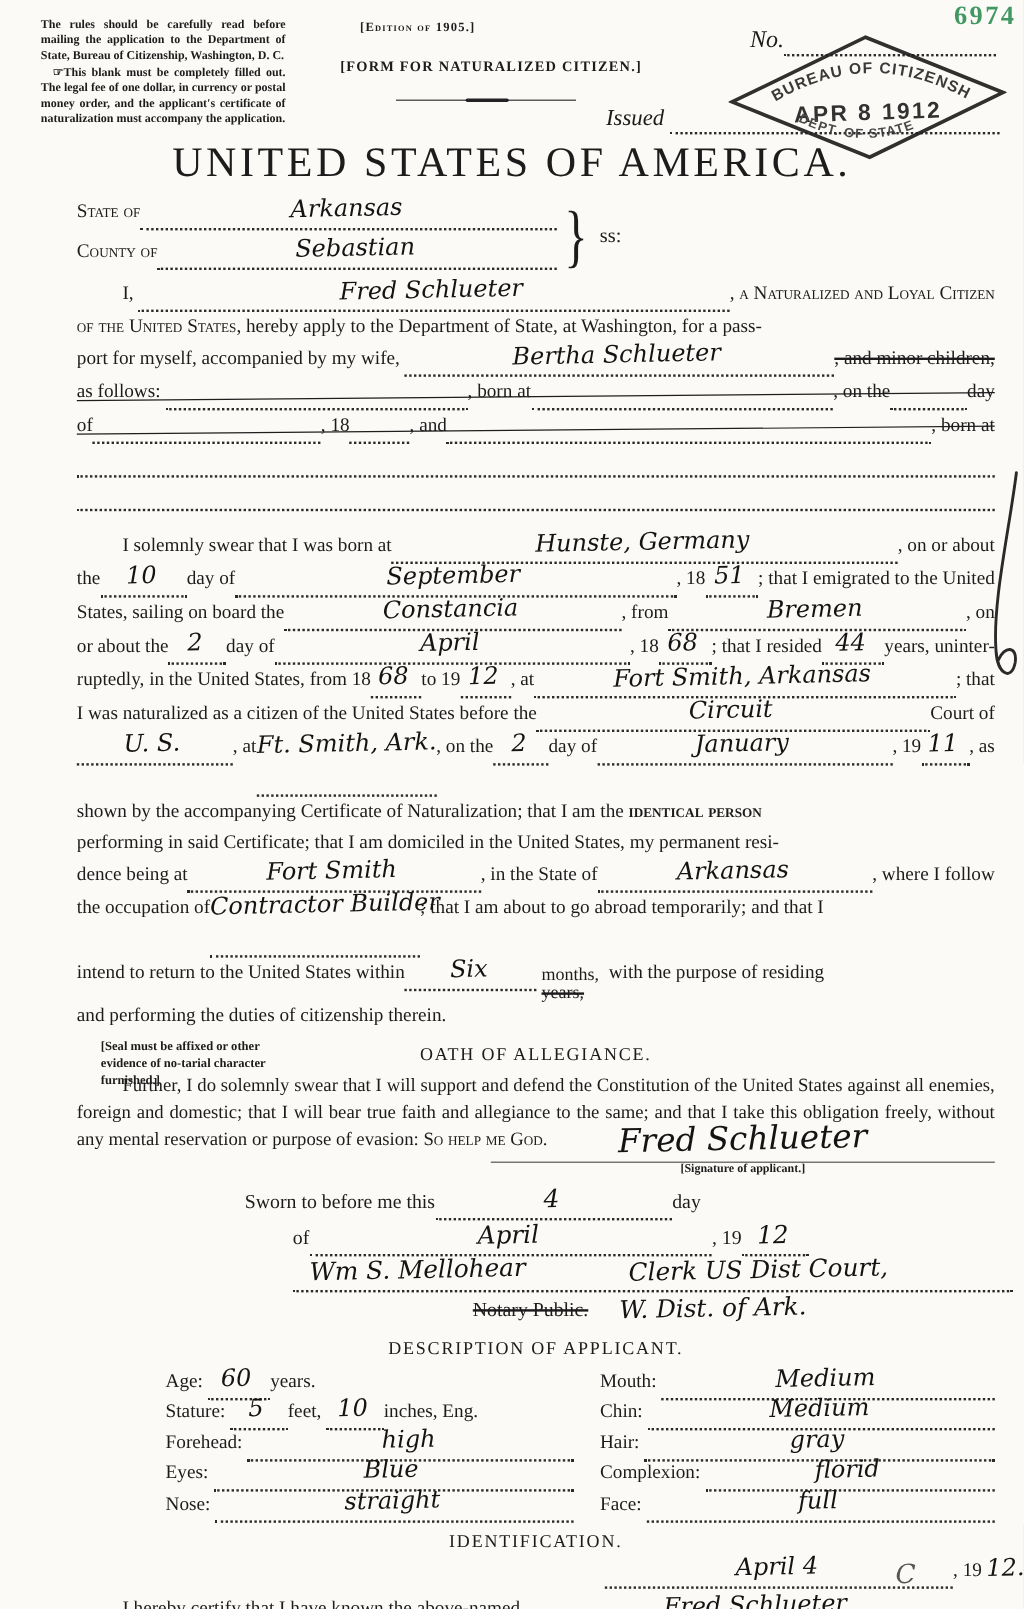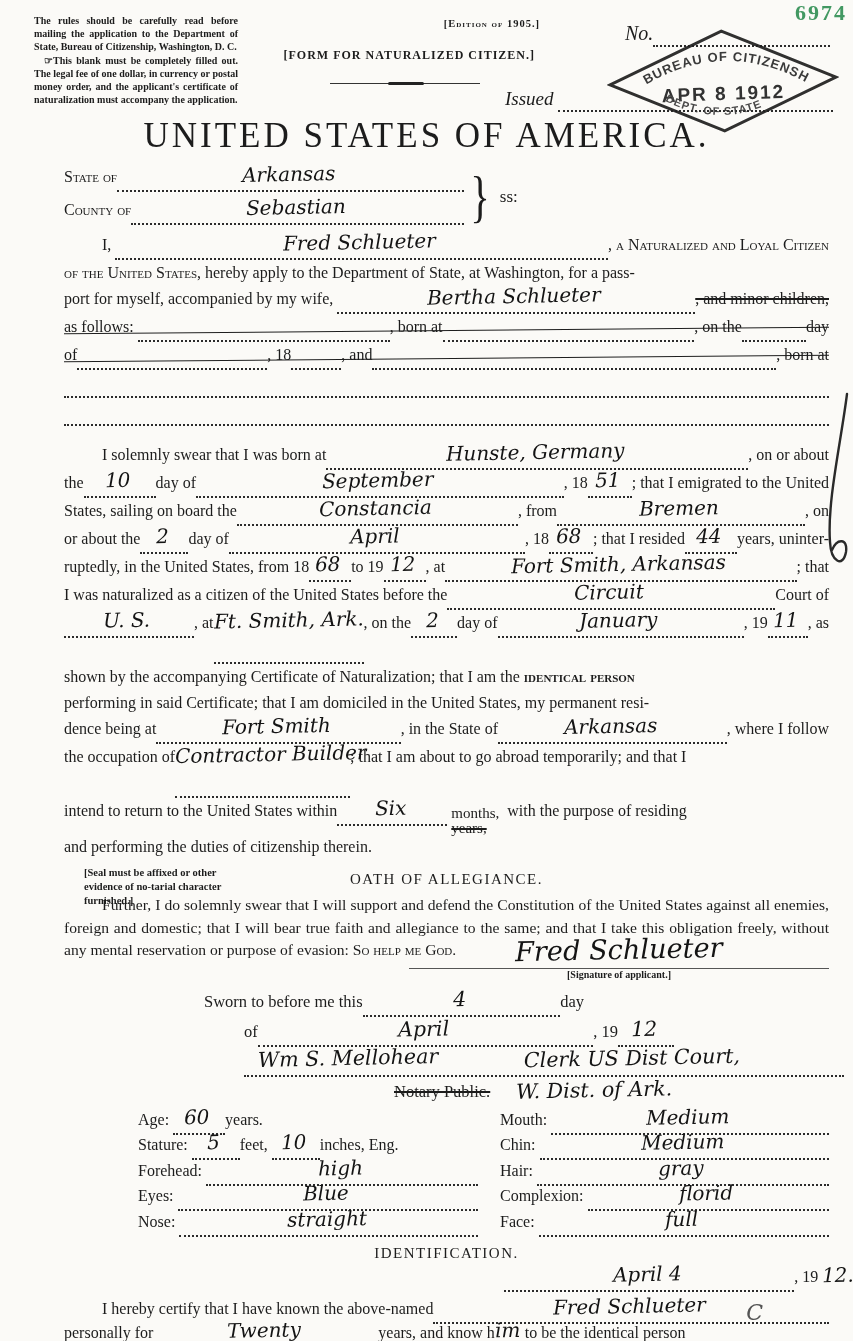--- a/index.html
+++ b/index.html
@@ -15,21 +15,21 @@
   .fill::after{content:"\00a0";}
   .fill>.hw{position:relative;top:-1px;margin-bottom:-6px;}
   .strike{text-decoration:line-through;text-decoration-thickness:1.5px;}
   .struck-row::before{content:"";position:absolute;left:0;right:0;top:58%;border-top:1.8px solid #1e1e1e;
       transform:rotate(-0.5deg);z-index:3;}
   
   .instr{position:absolute;left:34px;top:14px;width:204px;font-weight:bold;font-size:10px;
          line-height:13px;text-align:justify;}
   .instr p{margin:0 0 1px 0;text-indent:10px;}
   .instr p:first-child{text-indent:0;}
-  .edition{position:absolute;left:300px;top:18px;width:240px;text-align:right;font-size:10.5px;
+  .edition{position:absolute;left:300px;top:18px;width:240px;text-align:left;font-size:10.5px;
            font-variant:small-caps;font-weight:bold;letter-spacing:1px;}
   .formfor{position:absolute;left:275px;top:48px;width:260px;text-align:right;font-size:12px;
            font-weight:bold;letter-spacing:1px;}
   .divider{position:absolute;left:330px;top:82px;width:150px;height:3px;}
   .divider .thin{position:absolute;top:1px;left:0;right:0;border-top:1px solid #333;}
   .divider .thick{position:absolute;top:0;left:58px;width:36px;height:3px;background:#222;border-radius:2px;}
   .no-line{position:absolute;left:625px;top:22px;width:205px;font-style:italic;font-size:20px;
            display:flex;align-items:baseline;}
   .corner-num{position:absolute;right:6px;top:0px;font-size:22px;color:#15803d;letter-spacing:2px;
               font-weight:bold;opacity:.8;}
@@ -283,20 +283,21 @@
           <span class="hw">Wm S. Mellohear</span>
           <span class="hw">Clerk US Dist Court,</span>
         </span>
       </div>
       <div class="notary-row">
         <span class="t strike">Notary Public.</span>
         <span class="hw" style="margin-left:26px">W. Dist. of Ark.</span>
       </div>
     </div>
 
+    <div class="desc-head">DESCRIPTION OF APPLICANT.</div>
     <div class="desc-cols">
       <div class="desc-col-l">
         <div class="line">
           <span class="t">Age: </span>
           <span class="fill" style="flex:0 0 52px"><span class="hw">60</span></span>
           <span class="t">years.</span>
         </div>
         <div class="line">
           <span class="t">Stature: </span>
           <span class="fill" style="flex:0 0 48px"><span class="hw">5</span></span>

